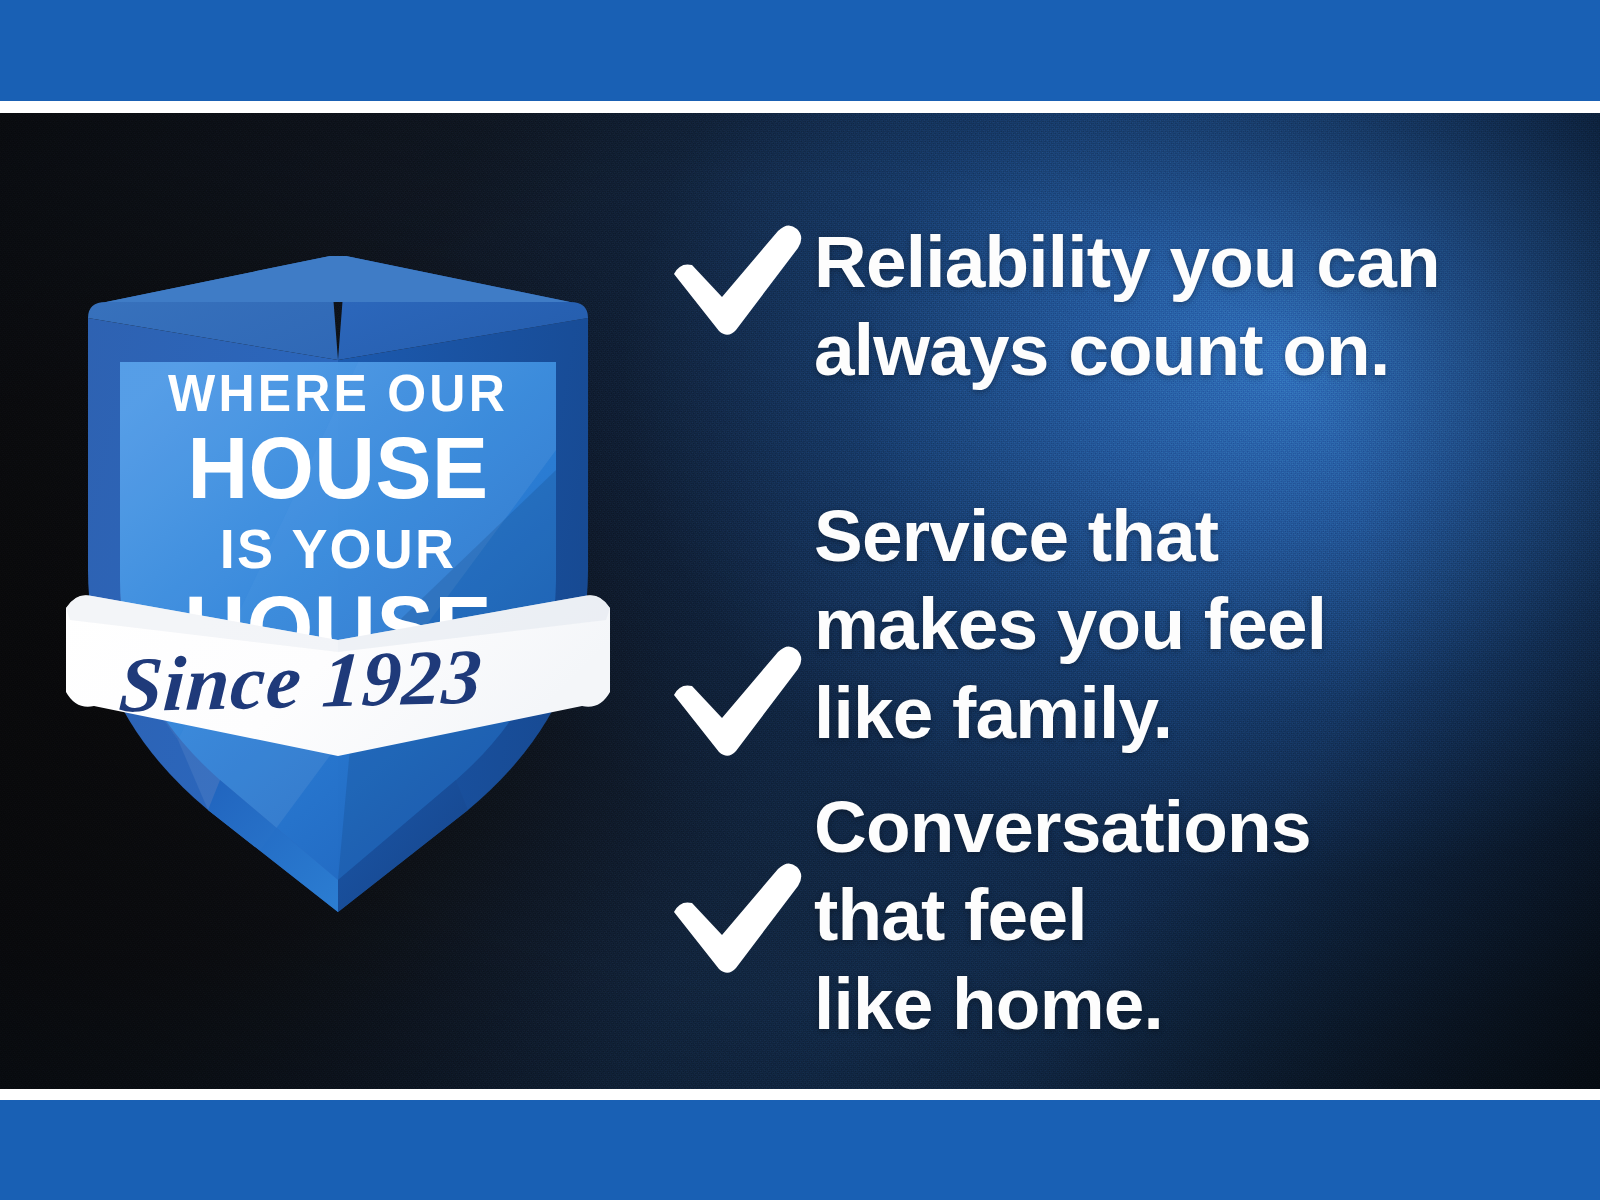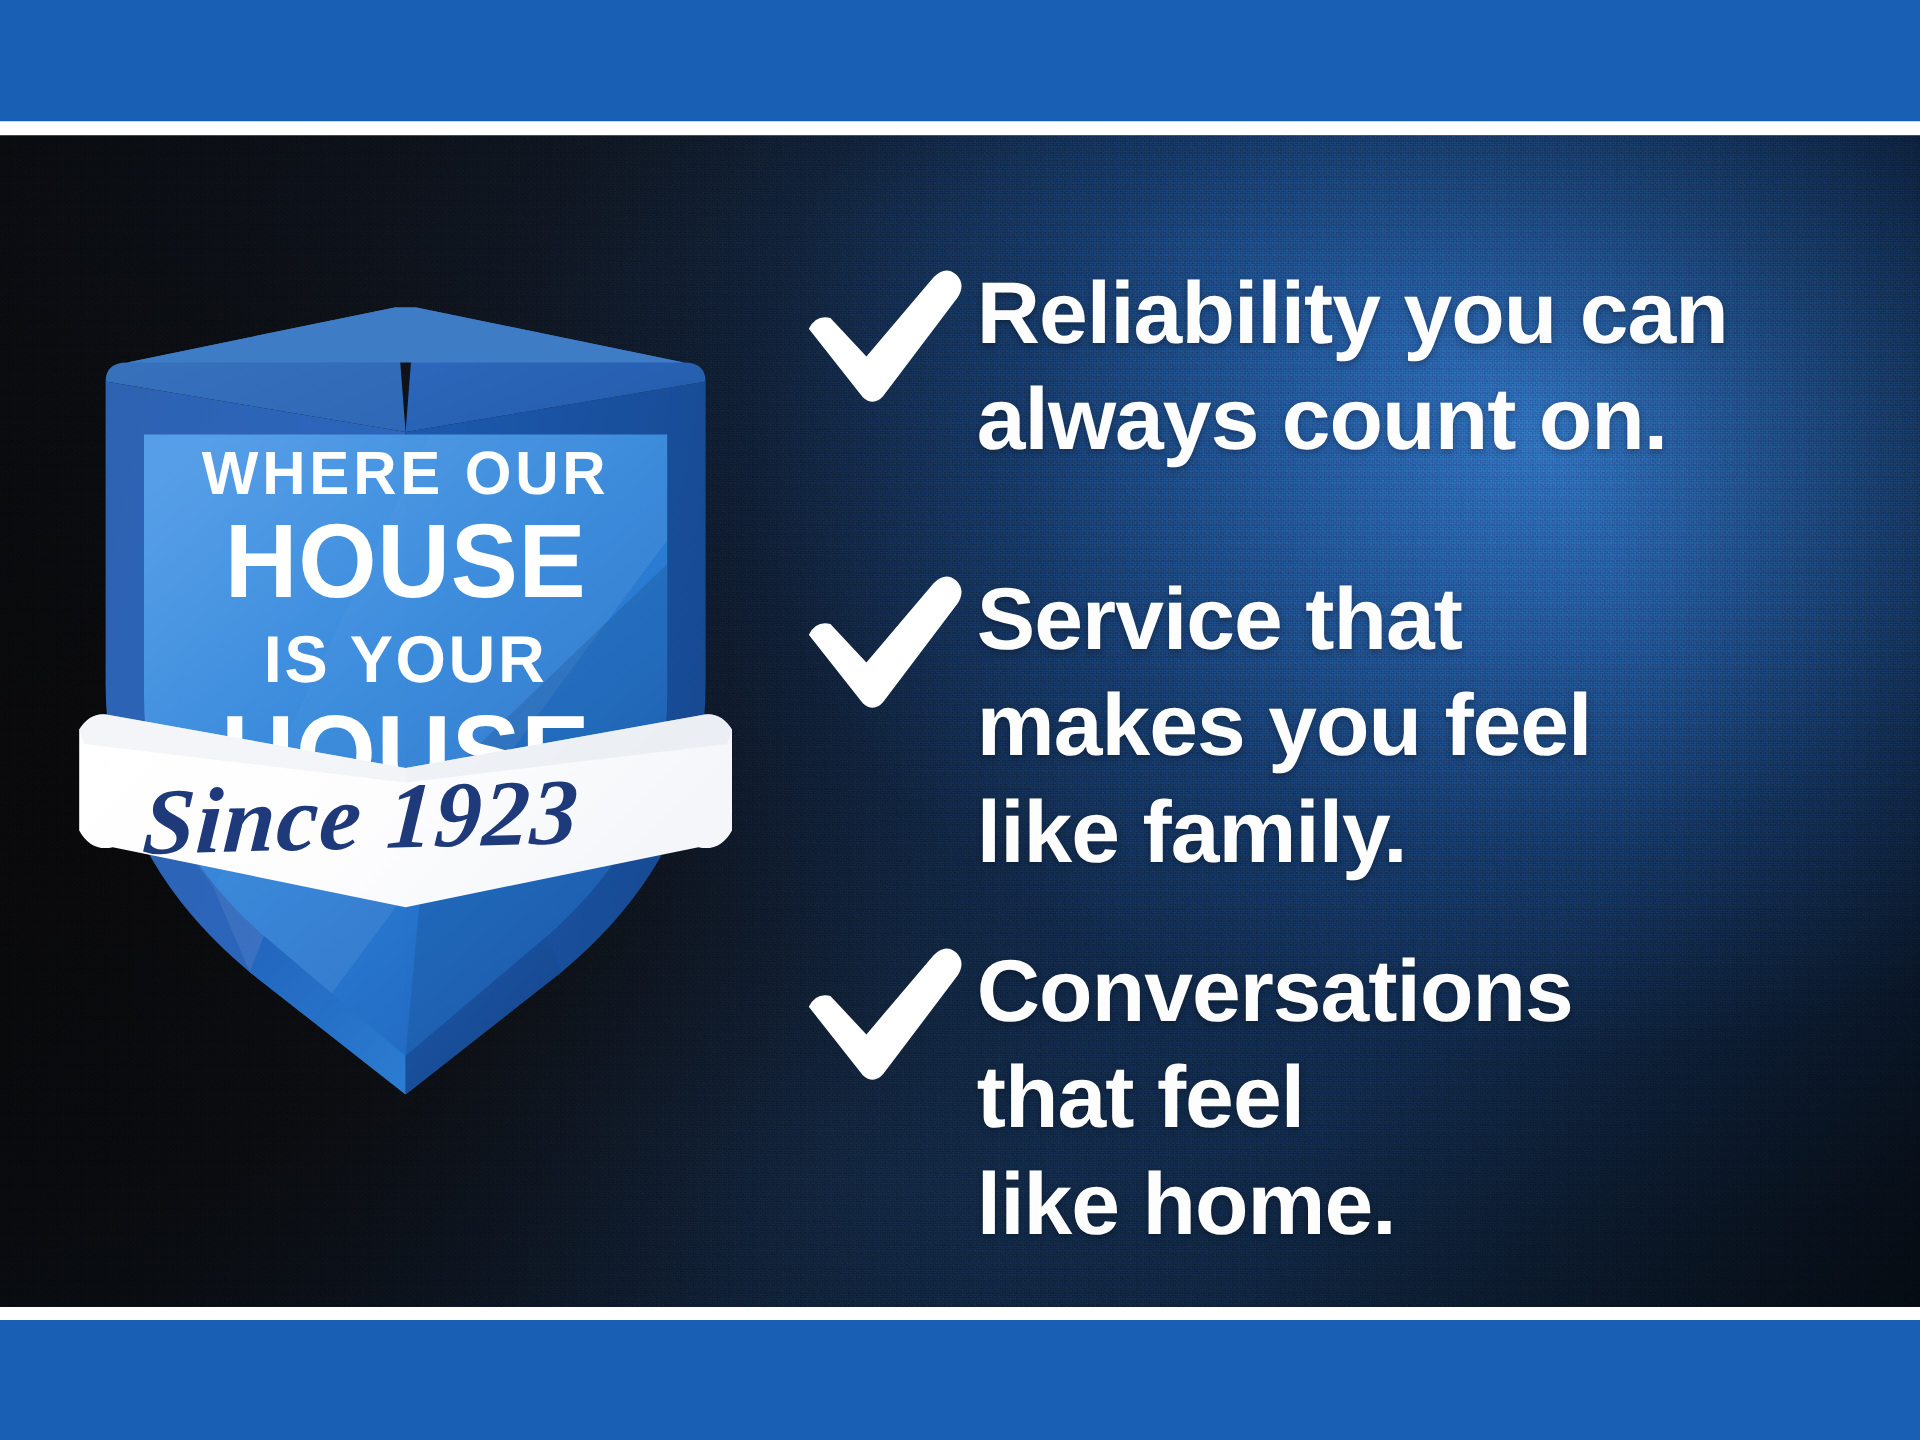--- a/index.html
+++ b/index.html
@@ -69,22 +69,22 @@
   }
 
   
   .logo{position:absolute;left:58px;top:240px;width:580px;height:710px;text-align:right;}
   .logo svg{display:block;width:100%;height:100%;}
 
   
   .bullets{position:absolute;left:660px;top:113px;width:900px;height:920px;}
   .bullet{position:absolute;left:0;display:flex;align-items:flex-start;}
   .bullet.b1{top:105px;}
-  .bullet.b2{top:360px;}
-  .bullet.b3{top:670px;}
+  .bullet.b2{top:379px;align-items:flex-end;}
+  .bullet.b3{top:670px;align-items:center;}
   .check{flex:0 0 auto;width:150px;height:118px;margin-right:4px;}
   .check svg{display:block;width:100%;height:100%;}
   .btext{
     color:#fdfdfd;
     font-size:73px;
     line-height:1.21;
     font-weight:700;
     letter-spacing:-0.8px;
     white-space:pre-line;
     text-shadow:0 2px 6px rgba(0,0,0,.30);

